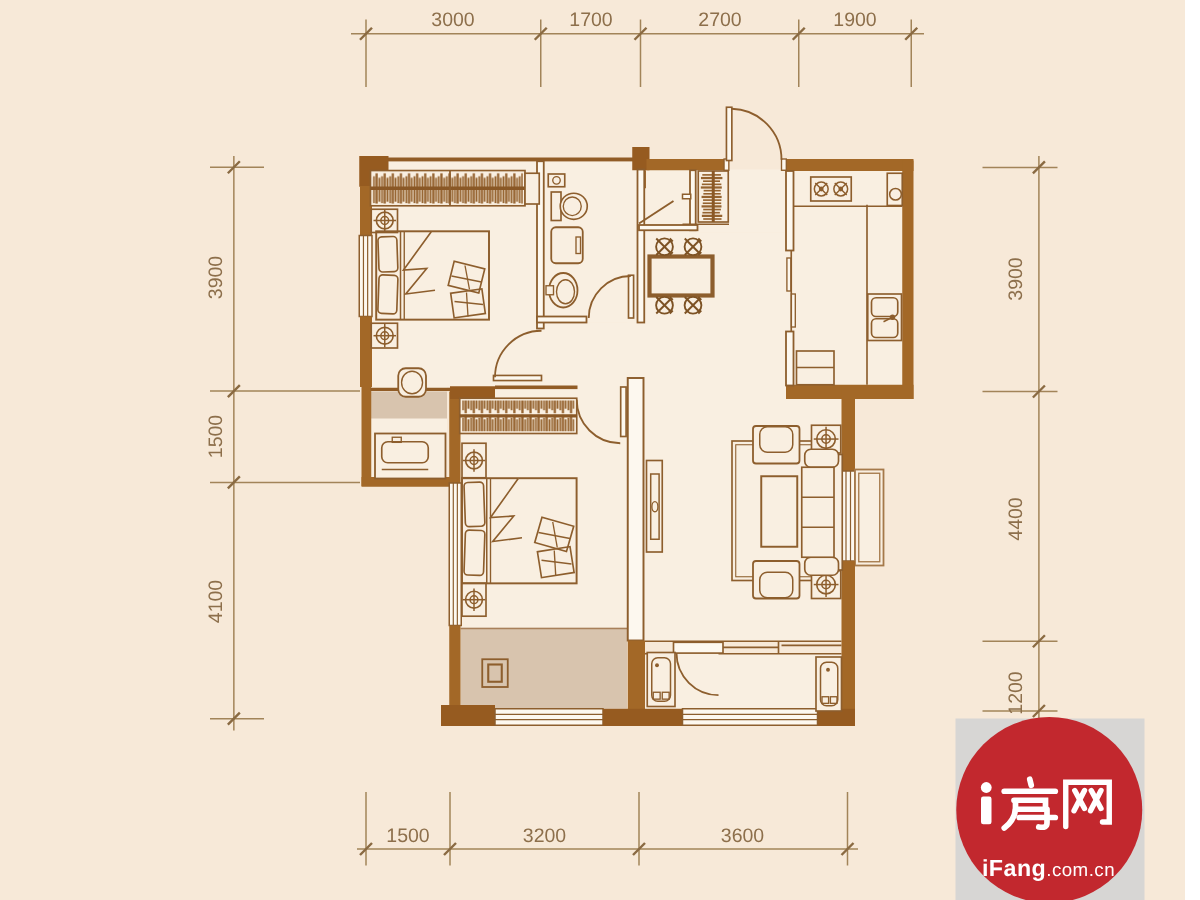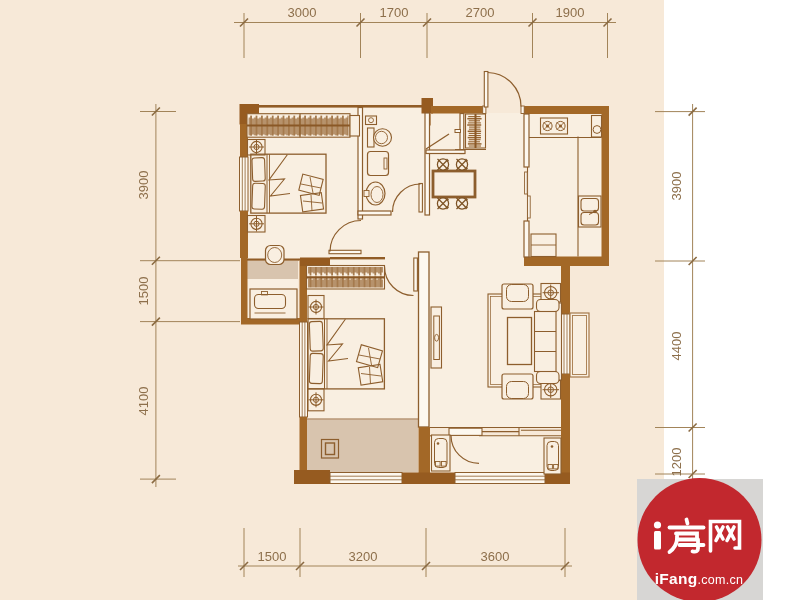--- a/index.html
+++ b/index.html
@@ -1,17 +1,17 @@
 <!DOCTYPE html>
 <html><head>
 <meta charset="utf-8">
 <style>
 html,body{margin:0;padding:0;width:800px;height:600px;overflow:hidden;
 font-family:"Liberation Sans", sans-serif;}
-#stage{position:relative;width:664px;height:600px;background:#f7e9d8;}
+#stage{position:relative;width:790px;height:600px;background:#f7e9d8;}
 svg{position:absolute;left:0;top:0;}
 </style>
 </head>
 <body>
 <div id="stage">
 <svg width="800" height="600" viewBox="0 0 800 600">
 <defs>
 <pattern id="hang" x="0" y="0" width="5.4" height="23" patternUnits="userSpaceOnUse">
   <line x1="0.9" y1="2.5" x2="0.9" y2="20.5" stroke="#95632f" stroke-width="1.2"></line>
   <line x1="2.7" y1="0.5" x2="2.7" y2="22.5" stroke="#95632f" stroke-width="1.5"></line>

